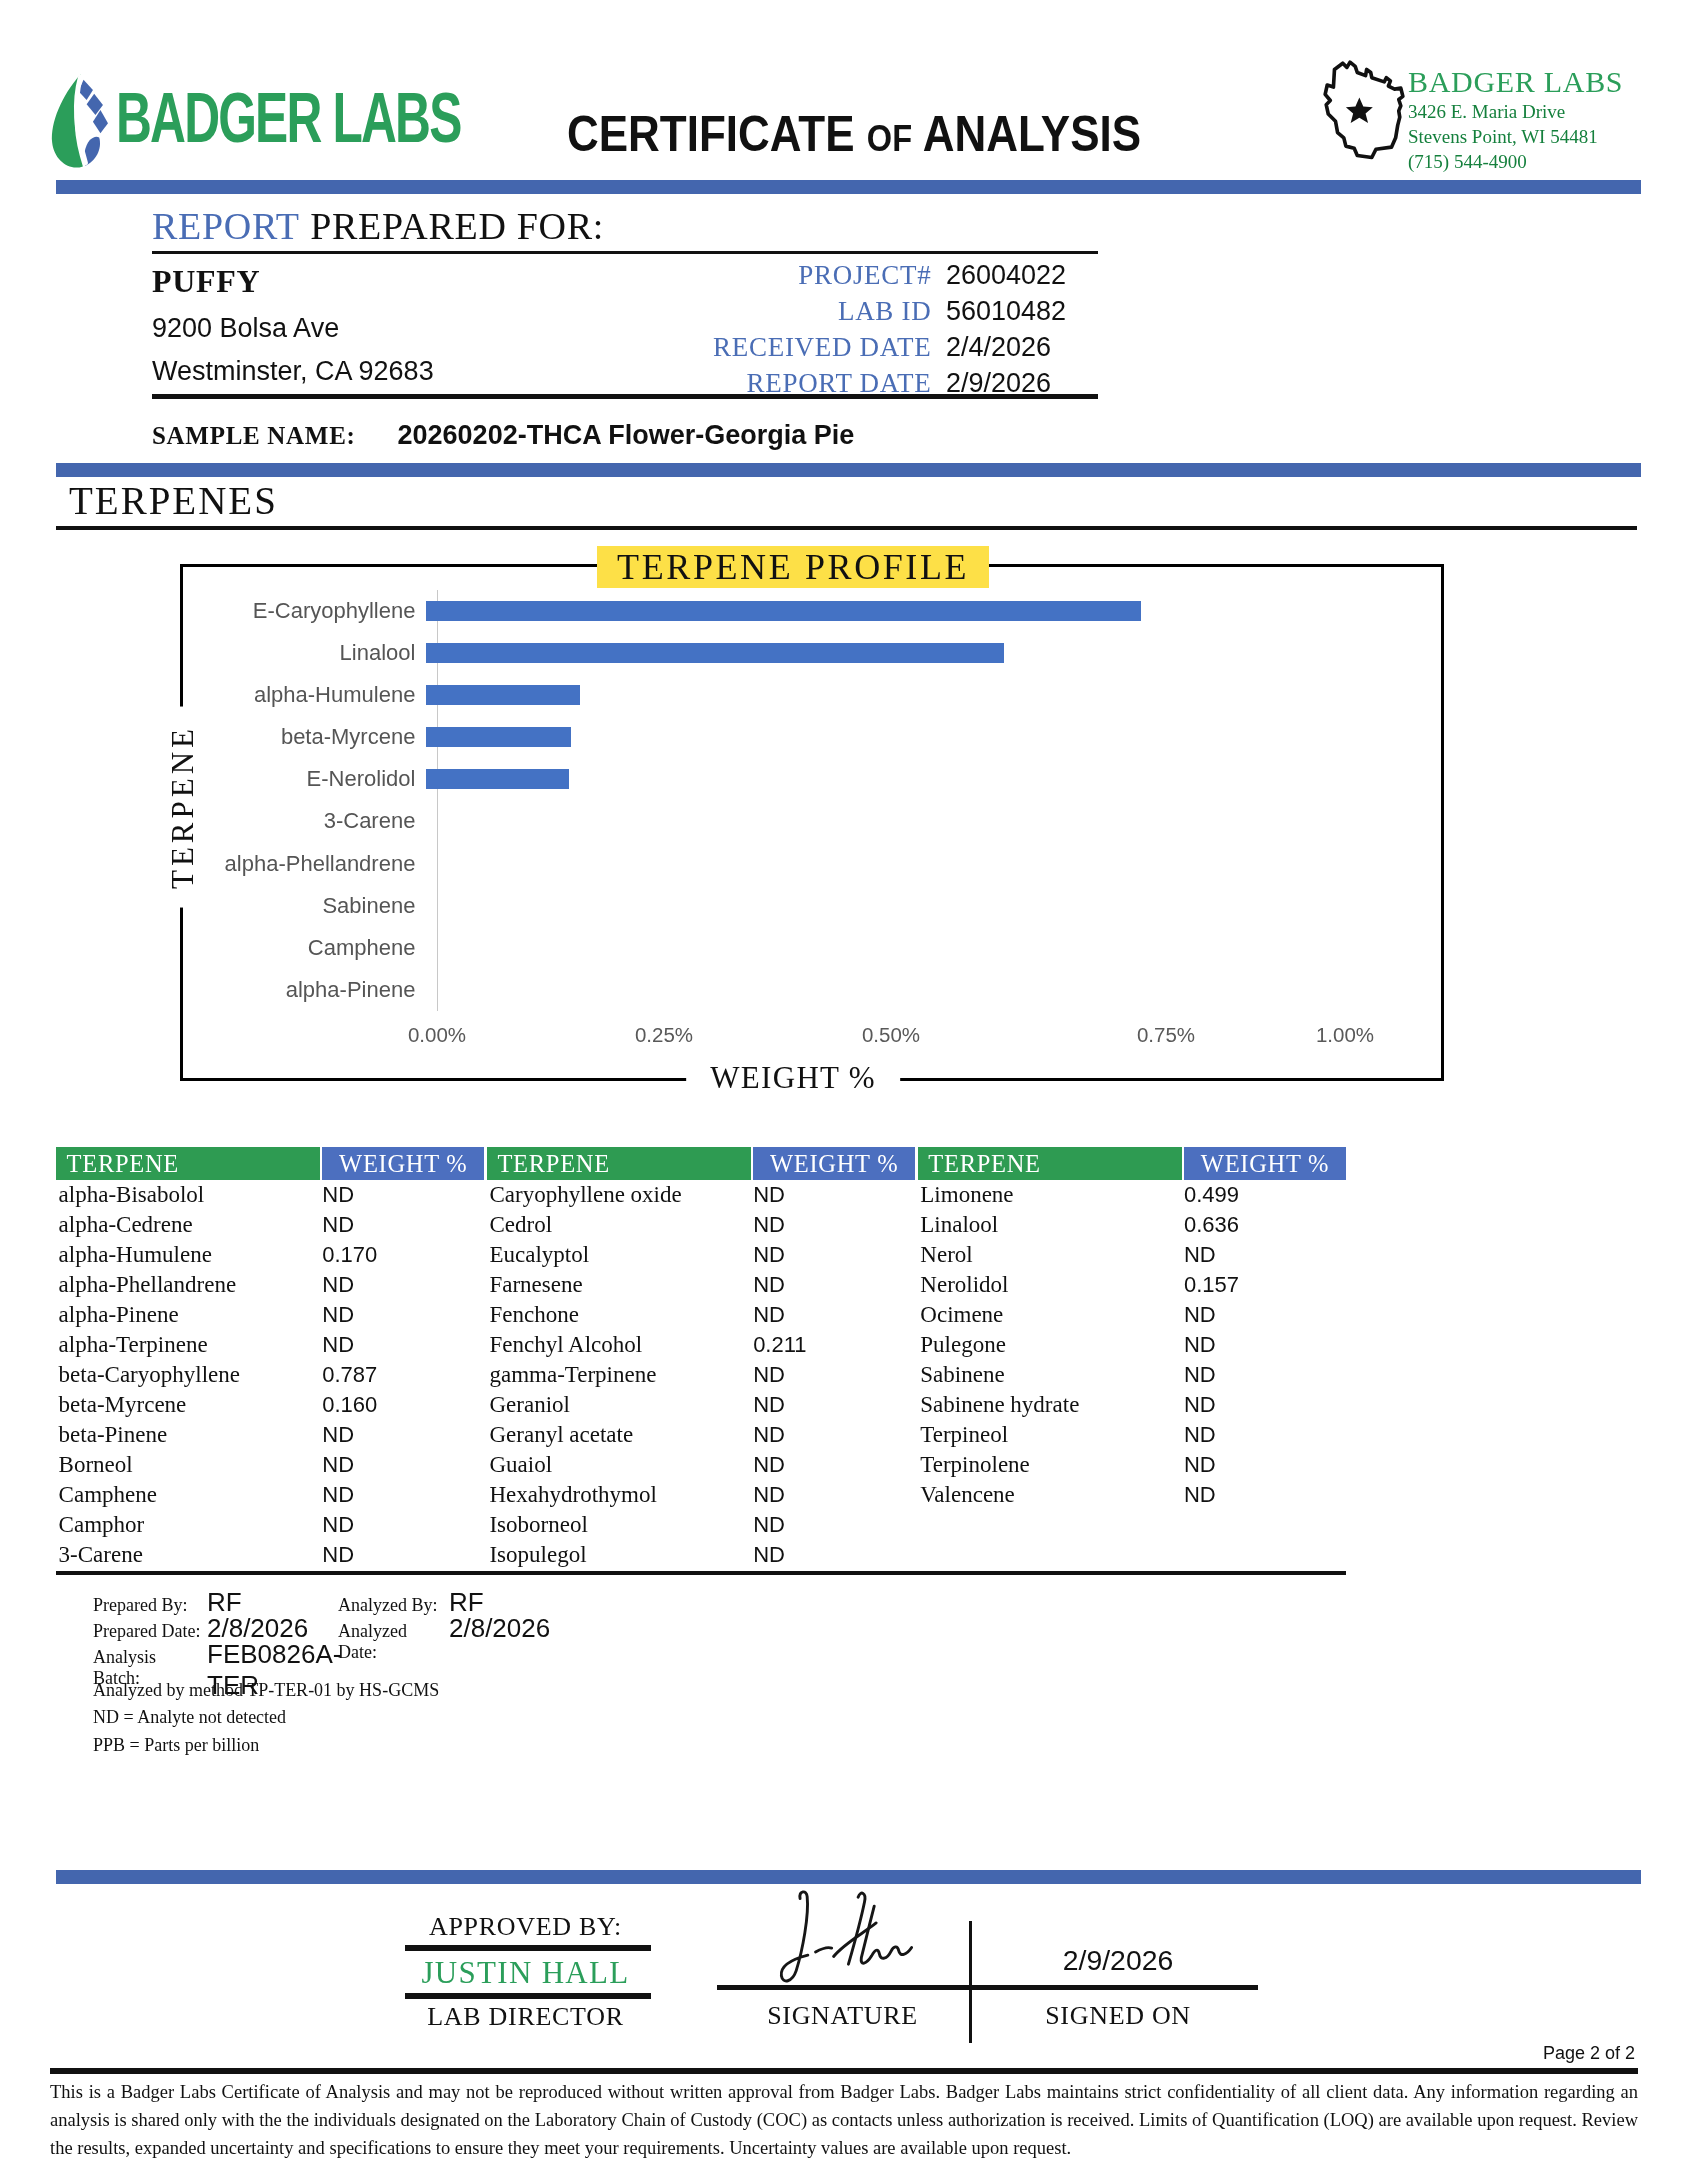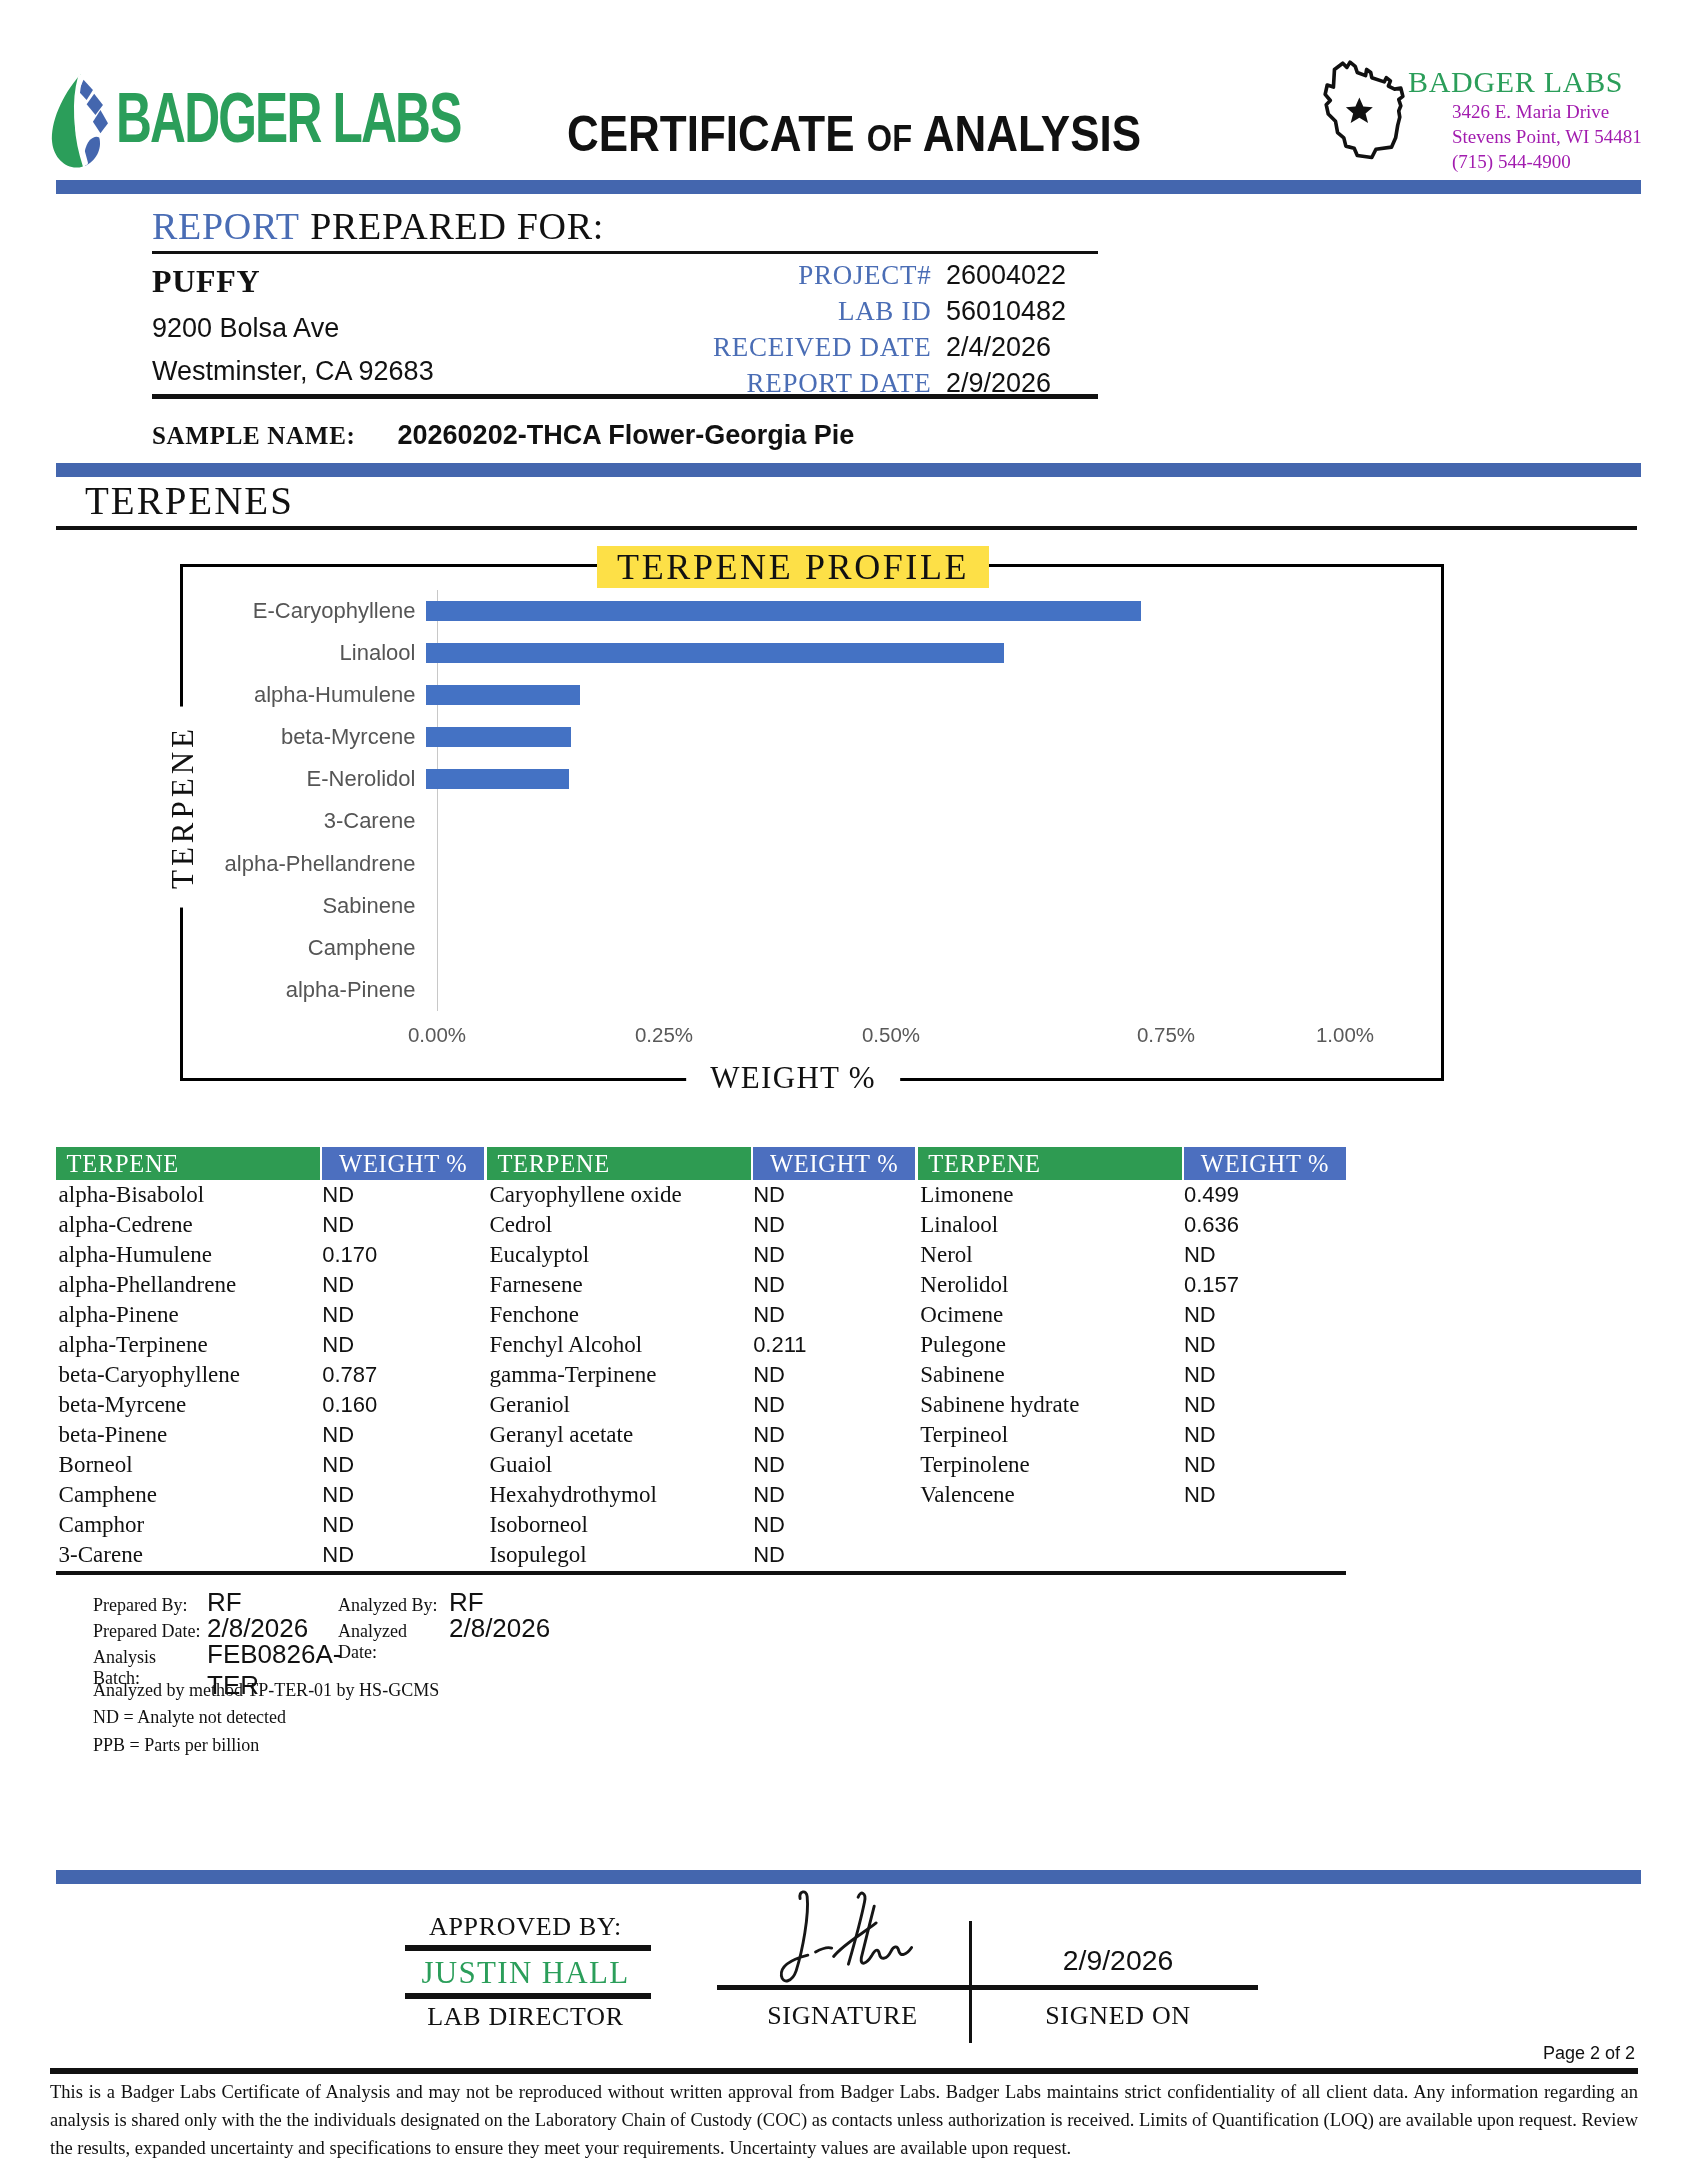--- a/index.html
+++ b/index.html
@@ -25,21 +25,21 @@
   
   #logo-leaf{left:44px;top:70px;width:69px;height:105px;}
   #logo-text{left:116px;top:79px;font-family:"Liberation Sans",sans-serif;font-weight:bold;
     font-size:71px;letter-spacing:-2.6px;color:var(--green);transform:scaleX(0.70);transform-origin:left top;white-space:nowrap;line-height:1.1;}
   #coa-title{left:490px;top:105px;width:728px;text-align:center;font-family:"Liberation Sans",sans-serif;
     font-weight:bold;font-size:50px;letter-spacing:0;white-space:nowrap;transform:scaleX(0.88);transform-origin:center top;}
   #coa-title .of{font-size:37px;}
   #wi-map{left:1311px;top:57px;width:105px;height:114px;}
   #lab-block{left:1408px;top:65px;width:265px;}
   #lab-name{font-size:30px;color:var(--green);letter-spacing:0.7px;}
-  .addr-line{font-size:19px;line-height:25px;color:#a21caf;margin-left:44px;}
+  .addr-line{font-size:19px;line-height:25px;color:#15803d;}
 
   #band1{top:180px;}
 
   
   #report-sec{left:152px;top:204px;width:946px;}
   #report-head{display:flex;align-items:baseline;gap:10.6px;}
   #report-word{font-size:38px;color:var(--lblue);letter-spacing:0.7px;}
   #prepared-for{font-size:38px;letter-spacing:0.7px;}
   #report-head-rule{margin-top:2.6px;height:3.3px;background:#111;}
   #report-body{position:relative;height:140px;}
@@ -49,21 +49,21 @@
   #report-meta{position:absolute;right:0;top:6.6px;}
   .meta-row{display:flex;align-items:baseline;height:36px;}
   .meta-label{width:318px;text-align:right;color:var(--lblue);font-size:27px;letter-spacing:0.7px;}
   .meta-value{font-family:"Liberation Sans",sans-serif;font-size:27px;margin-left:14.6px;width:152px;}
   #report-thick-rule{height:5.3px;background:#111;}
   #sample-row{display:flex;align-items:center;margin-top:21px;font-weight:bold;}
   #sample-label{font-size:25px;letter-spacing:0.7px;}
   #sample-value{font-family:"Liberation Sans",sans-serif;font-size:27px;margin-left:42px;}
 
   #band2{top:463px;}
-  #terpenes-title{left:85px;top:478px;font-size:39px;letter-spacing:2px;}
+  #terpenes-title{left:69px;top:478px;font-size:39px;letter-spacing:2px;}
   #terpenes-rule{left:56px;top:526px;width:1581px;height:4px;}
 
   
   #chart-box{left:180px;top:564px;width:1264px;height:517px;border:3.3px solid #000;}
   #chart-title{position:absolute;top:0;left:48.5%;transform:translate(-50%,-50%);background:#fde047;
     padding:0 20px;font-size:36px;letter-spacing:2.6px;white-space:nowrap;}
   #chart-ylab{position:absolute;left:0;top:47%;transform:translate(-50%,-50%) rotate(-90deg);background:#fff;
     padding:0 18.5px;font-size:31px;letter-spacing:4px;white-space:nowrap;}
   #chart-xlab{position:absolute;bottom:0;left:48.5%;transform:translate(-50%,50%);background:#fff;
     padding:0 24px;font-size:31px;letter-spacing:1.3px;white-space:nowrap;}

